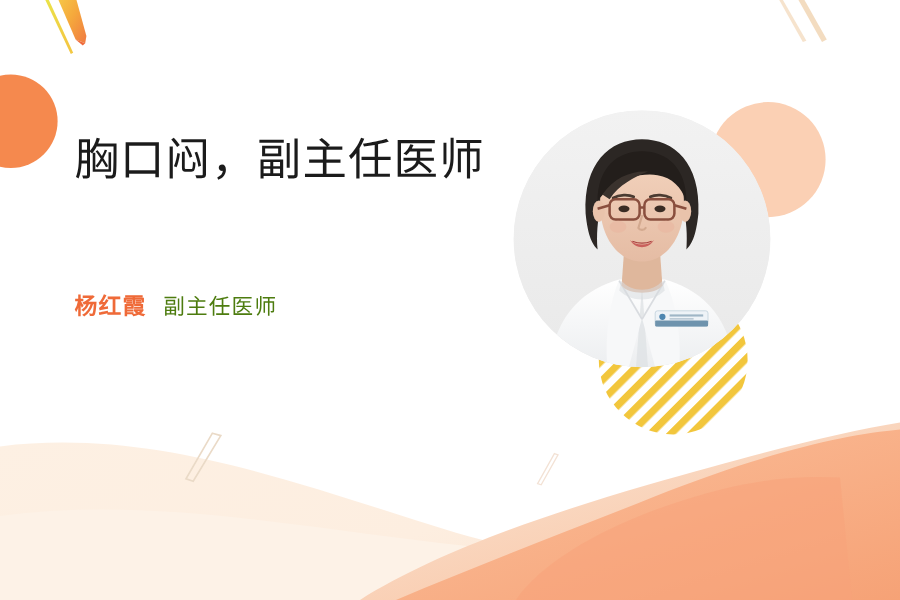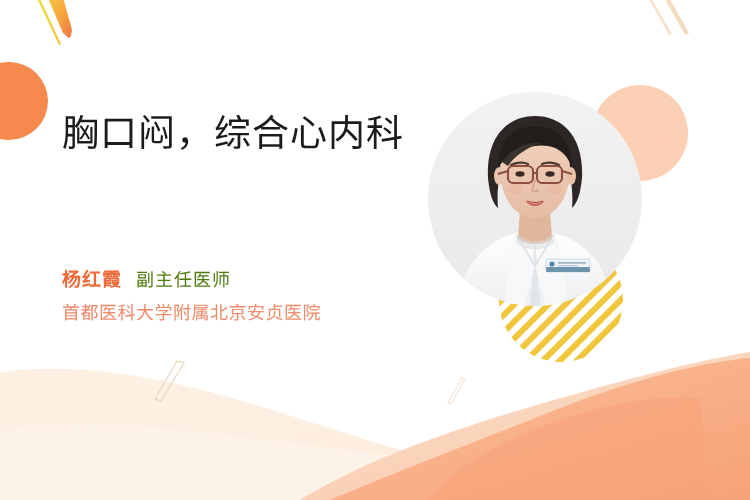--- a/index.html
+++ b/index.html
@@ -63,21 +63,21 @@
   .title {
     margin: 0;
     font-size: 37px;
     line-height: 52px;
     letter-spacing: 1px;
     font-weight: 400;
     color: #1b1b1b;
     white-space: nowrap;
   }
   .doctor-line {
-    margin-top: 104px;
+    margin-top: 80px;
     display: flex;
     align-items: baseline;
     white-space: nowrap;
   }
   .doctor-name {
     font-size: 19px;
     font-weight: bold;
     color: #ef6a38;
     letter-spacing: 1px;
   }
@@ -252,23 +252,22 @@
             <circle cx="124" cy="172" r="2.6" fill="#4e86b0"></circle>
             <rect x="130" y="170" width="28" height="1.8" fill="#9fb6c6"></rect>
             <rect x="130" y="173" width="20" height="1.4" fill="#bccbd6"></rect>
           </g>
         </g>
       </svg>
     </div>
   </div>
 
   <div class="text-block">
-    <h1 class="title">胸口闷，综合心内科</h1>
+    <h1 class="title">胸口闷，副主任医师</h1>
 
     <div class="doctor-line">
       <span class="doctor-name">杨红霞</span>
       <span class="doctor-title">副主任医师</span>
     </div>
 
-    <div class="hospital">首都医科大学附属北京安贞医院</div>
   </div>
 
 </div>
 
 </body></html>

